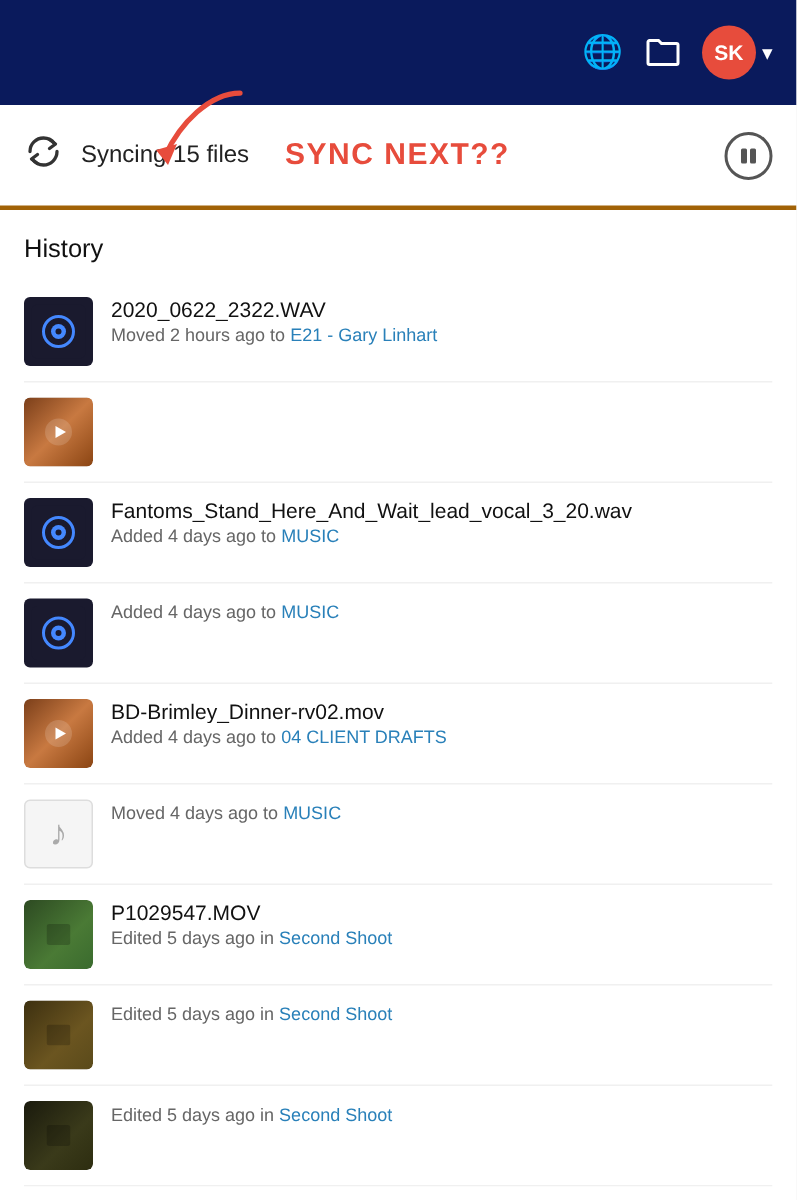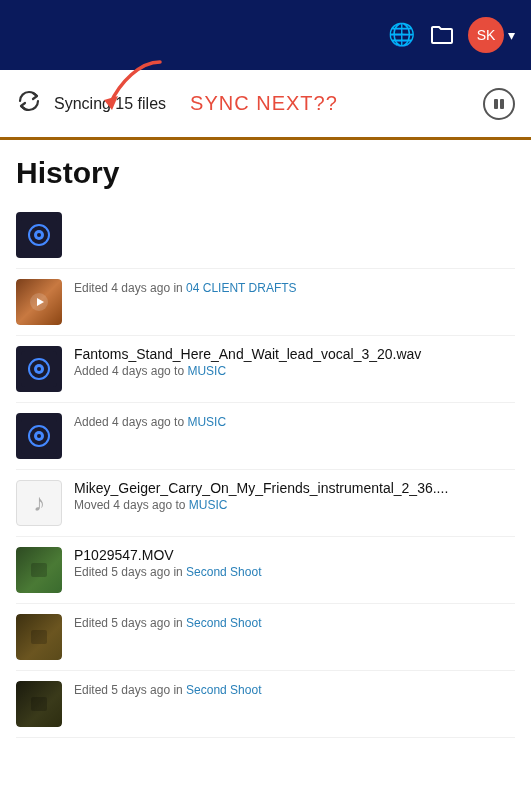--- a/index.html
+++ b/index.html
@@ -28,21 +28,21 @@
       font-size: 22px;
       cursor: pointer;
       display: flex;
       align-items: center;
       justify-content: center;
     }
 
     .avatar-btn {
       background: #e74c3c;
       color: white;
-      font-weight: normal;
+      font-weight: bold;
       font-size: 14px;
       border-radius: 50%;
       width: 36px;
       height: 36px;
       display: flex;
       align-items: center;
       justify-content: center;
       cursor: pointer;
     }
 
@@ -75,21 +75,21 @@
     }
 
     .sync-text {
       font-size: 16px;
       color: #222;
       font-weight: 400;
     }
 
     .sync-next {
       color: #e74c3c;
-      font-weight: normal;
+      font-weight: bold;
       font-size: 20px;
       margin-left: 24px;
       letter-spacing: 1px;
     }
 
     .pause-btn {
       margin-left: auto;
       width: 32px;
       height: 32px;
       border-radius: 50%;
@@ -117,22 +117,22 @@
     }
 
     
     .history-section {
       background: #ffffff;
       padding: 16px 16px 0 16px;
       min-height: 660px;
     }
 
     .history-title {
-      font-size: 30px;
-      font-weight: bold;
+      font-size: 17px;
+      font-weight: normal;
       color: #111;
       margin-bottom: 12px;
     }
 
     .history-list {
       list-style: none;
     }
 
     .history-item {
       display: flex;
@@ -257,35 +257,38 @@
 
       <li class="history-item">
         <div class="item-thumb thumb-wav">
           <svg width="36" height="36" viewBox="0 0 36 36">
             <rect width="36" height="36" rx="4" fill="#1a1a2e"></rect>
             <circle cx="18" cy="18" r="10" stroke="#4488ff" stroke-width="2" fill="none"></circle>
             <circle cx="18" cy="18" r="5" fill="#4488ff"></circle>
             <circle cx="18" cy="18" r="2" fill="#1a1a2e"></circle>
           </svg>
         </div>
+        <div class="item-info">
+          <div class="item-name">2020_0622_2322.WAV</div>
+          <div class="item-meta">
+            Moved 2 hours ago to <a class="item-link">E21 - Gary Linhart</a>
+          </div>
+        </div>
       </li>
 
       <li class="history-item">
         <div class="item-thumb">
           <div class="thumb-brimley" style="background:linear-gradient(135deg,#7B3F1A 0%,#c87941 50%,#8B4513 100%); border-radius:4px; display:flex; align-items:center; justify-content:center;">
             <svg width="20" height="20" viewBox="0 0 20 20">
                 <circle cx="10" cy="10" r="9" fill="rgba(255,255,255,0.15)"></circle>
                 <polygon points="8,6 15,10 8,14" fill="white"></polygon>
               </svg>
           </div>
         </div>
         <div class="item-info">
-          <div class="item-meta">
-            Edited 4 days ago in <a class="item-link">04 CLIENT DRAFTS</a>
-          </div>
         </div>
       </li>
 
       <li class="history-item">
         <div class="item-thumb thumb-wav">
           <svg width="36" height="36" viewBox="0 0 36 36">
             <rect width="36" height="36" rx="4" fill="#1a1a2e"></rect>
             <circle cx="18" cy="18" r="10" stroke="#4488ff" stroke-width="2" fill="none"></circle>
             <circle cx="18" cy="18" r="5" fill="#4488ff"></circle>
             <circle cx="18" cy="18" r="2" fill="#1a1a2e"></circle>
@@ -308,27 +311,42 @@
             <circle cx="18" cy="18" r="2" fill="#1a1a2e"></circle>
           </svg>
         </div>
         <div class="item-info">
           <div class="item-meta">
             Added 4 days ago to <a class="item-link">MUSIC</a>
           </div>
         </div>
       </li>
 
+      <li class="history-item">
+        <div class="item-thumb">
+          <div style="width:46px;height:46px;background:linear-gradient(135deg,#7B3F1A 0%,#c87941 50%,#8B4513 100%);border-radius:4px;display:flex;align-items:center;justify-content:center;">
+            <svg width="20" height="20" viewBox="0 0 20 20">
+                <circle cx="10" cy="10" r="9" fill="rgba(255,255,255,0.15)"></circle>
+                <polygon points="8,6 15,10 8,14" fill="white"></polygon>
+              </svg>
+          </div>
+        </div>
+        <div class="item-info">
+          <div class="item-name">BD-Brimley_Dinner-rv02.mov</div>
+          <div class="item-meta">
+            Added 4 days ago to <a class="item-link">04 CLIENT DRAFTS</a>
+          </div>
+        </div>
+      </li>
 
       <li class="history-item">
         <div class="item-thumb thumb-music">
           <span class="music-note">♪</span>
         </div>
         <div class="item-info">
-          <div class="item-name">Mikey_Geiger_Carry_On_My_Friends_instrumental_2_36....</div>
           <div class="item-meta">
             Moved 4 days ago to <a class="item-link">MUSIC</a>
           </div>
         </div>
       </li>
 
       <li class="history-item">
         <div class="item-thumb">
           <div style="width:46px;height:46px;background:linear-gradient(135deg,#2d4a22 0%,#4a7a35 60%,#3a6b2e 100%);border-radius:4px;display:flex;align-items:center;justify-content:center;">
             <svg width="16" height="14" viewBox="0 0 16 14">

